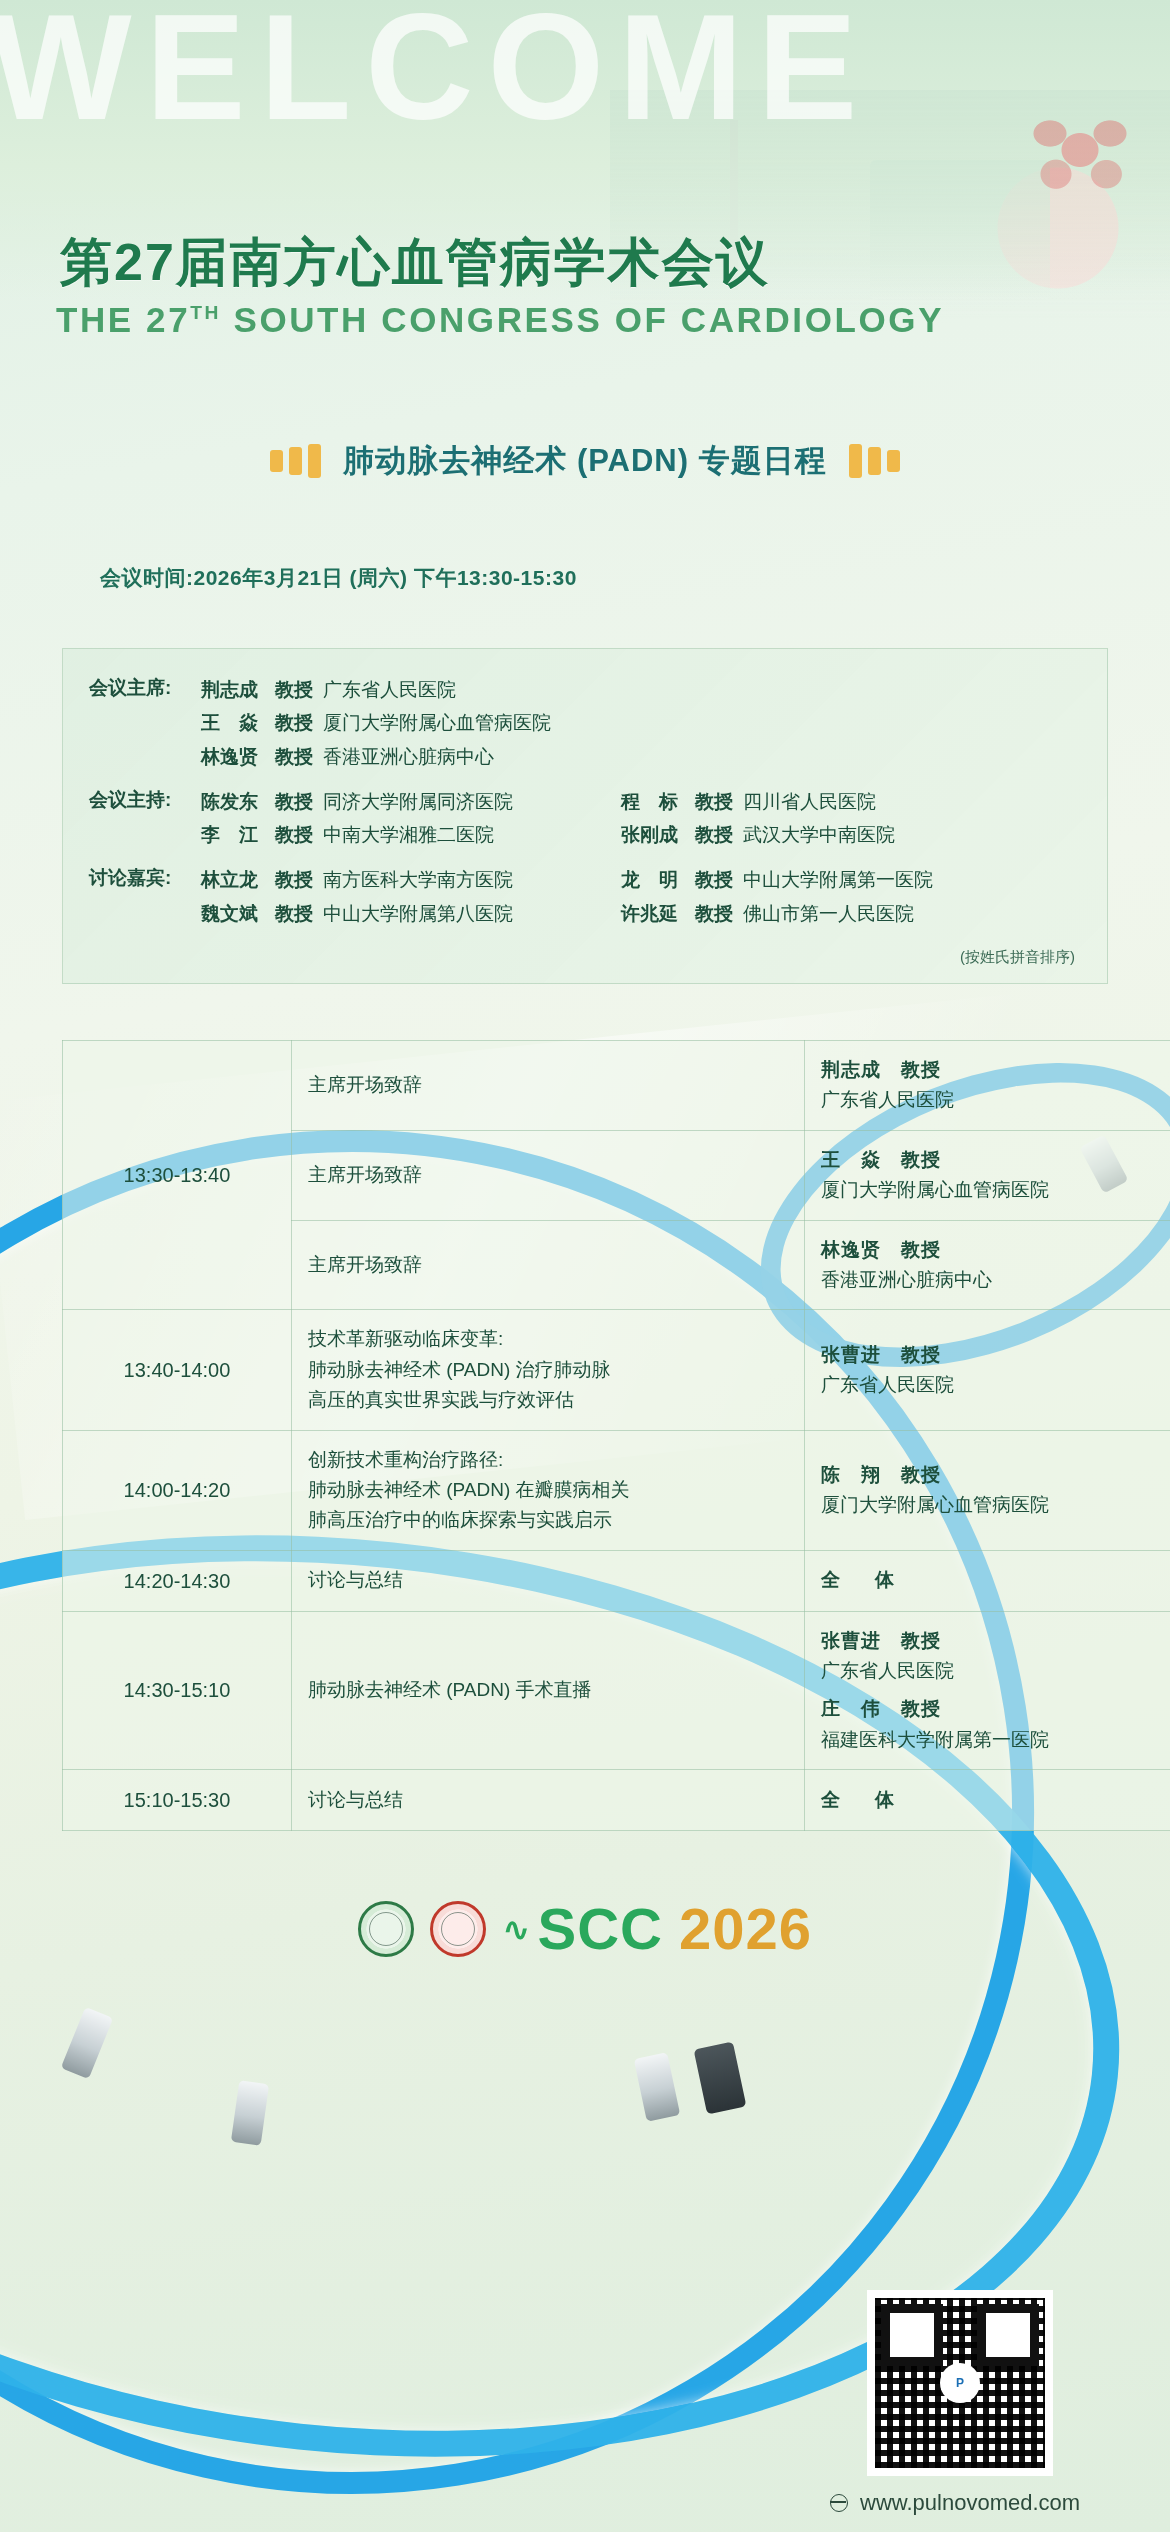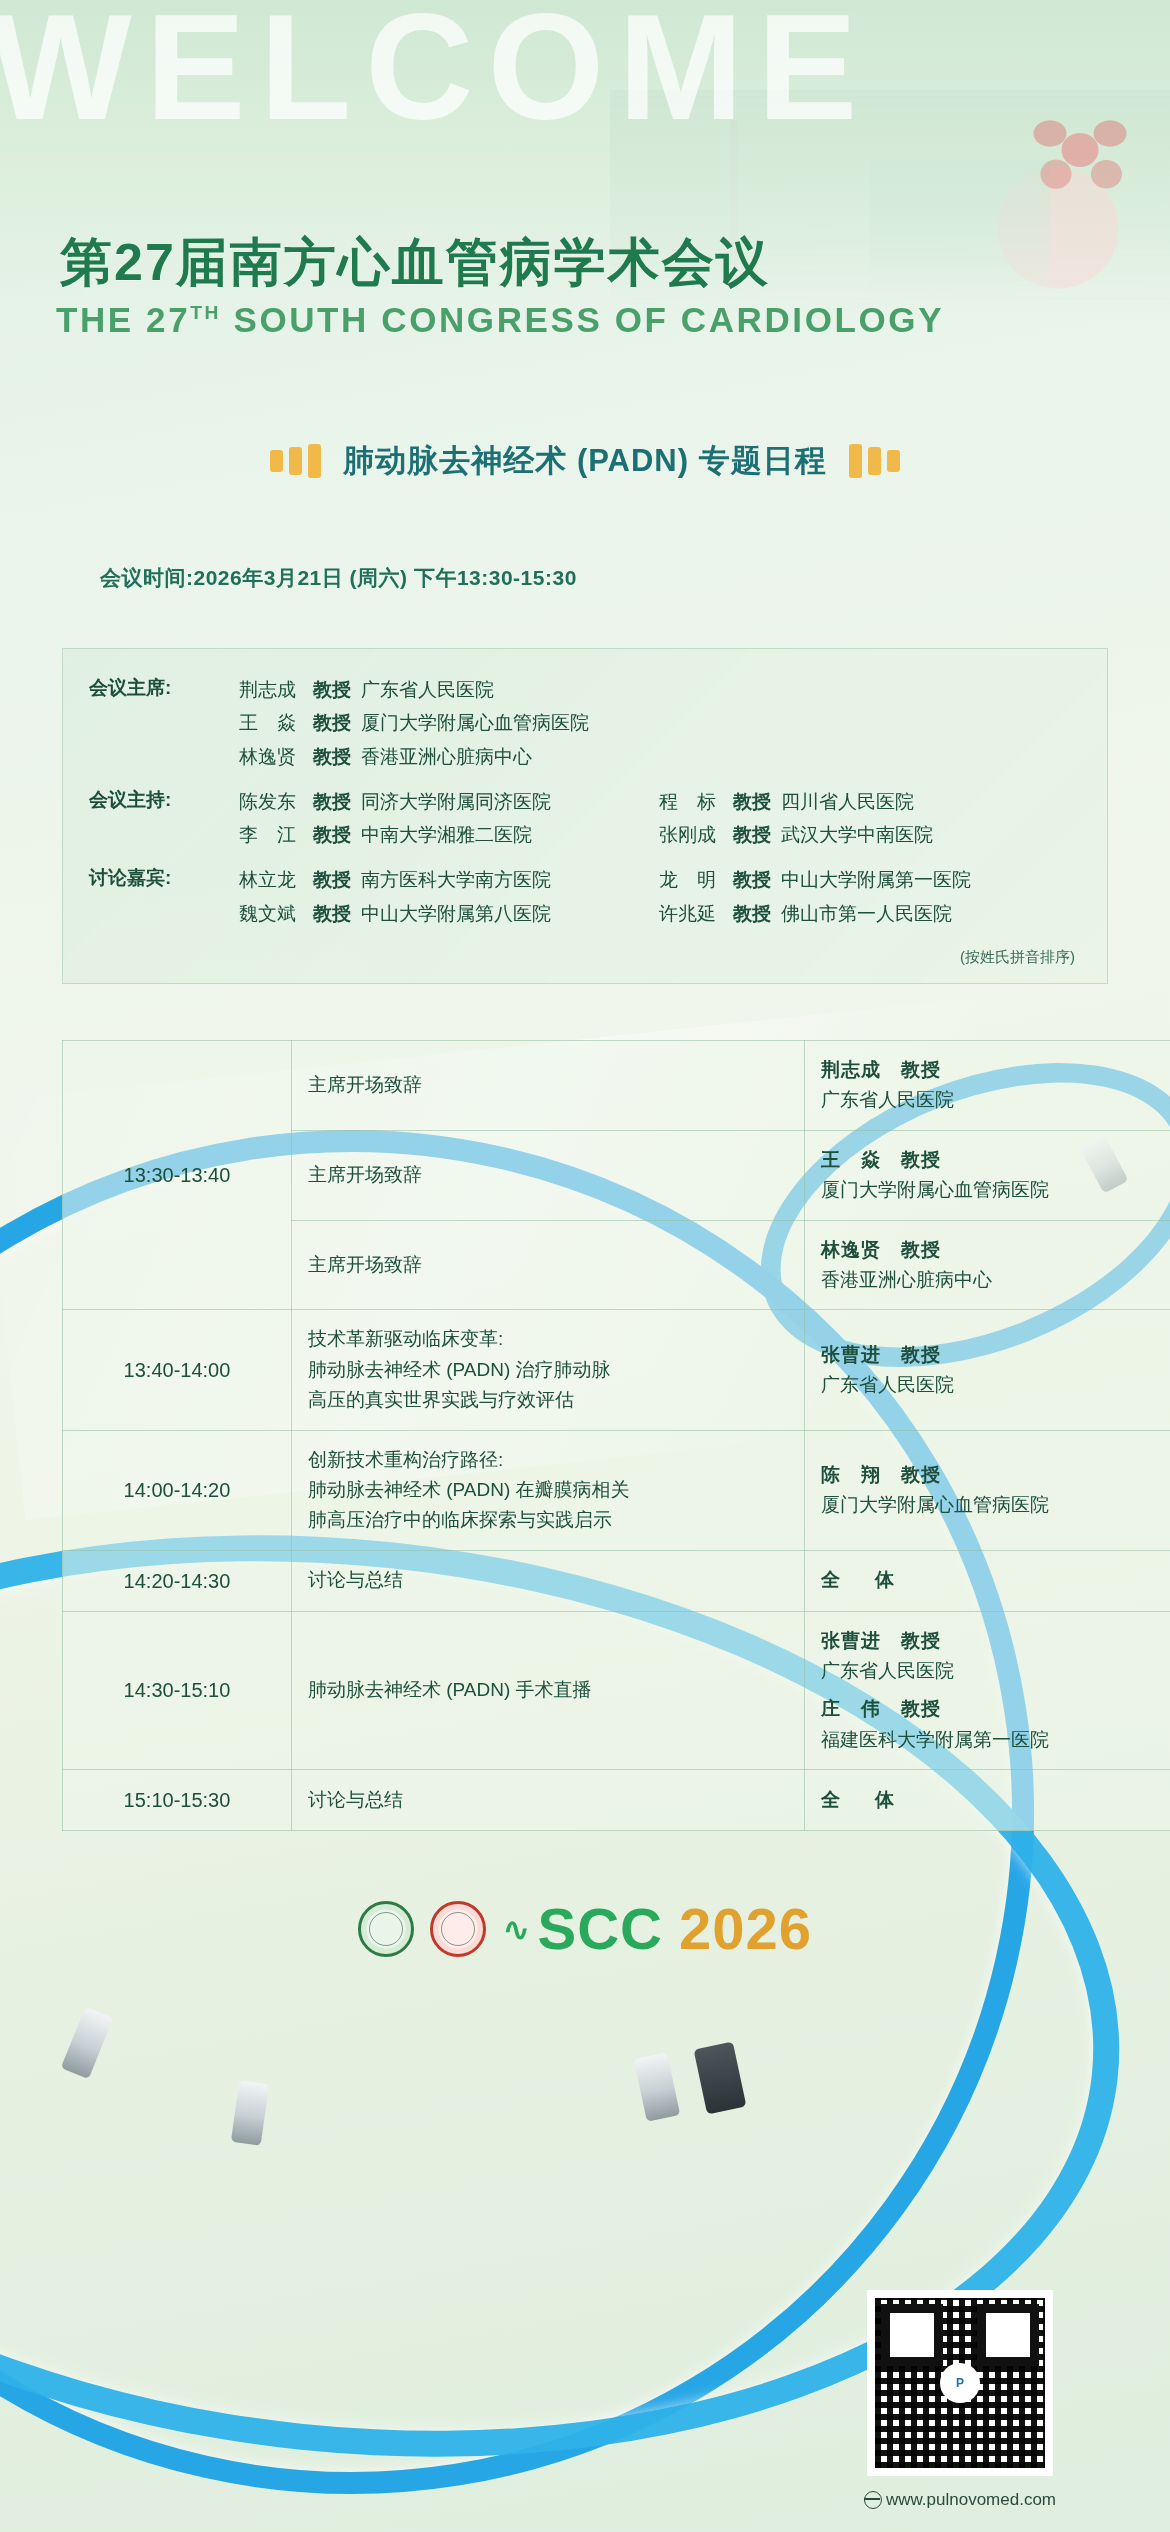--- a/index.html
+++ b/index.html
@@ -111,21 +111,21 @@
     background:linear-gradient(135deg,rgba(224,240,226,.92),rgba(233,244,231,.88));
     border:1px solid rgba(150,190,160,.45);
     padding:24px 26px 16px 26px;box-sizing:border-box;
   }
   .chair-block{display:flex;margin-bottom:12px;}
   .chair-label{width:112px;flex:none;font-size:19px;font-weight:700;color:#1d4f3c;padding-top:2px;}
   .chair-body{flex:1;}
   .chair-line{font-size:19px;line-height:1.75;color:#1d4f3c;display:flex;}
   .col-a{width:420px;}
   .col-b{width:auto;}
-  .nm{font-weight:400;display:inline-block;min-width:70px;margin-left:38px;}
+  .nm{font-weight:700;display:inline-block;min-width:70px;}
   .ttl{font-weight:700;margin:0 10px 0 4px;}
   .org{font-weight:400;}
   .note{text-align:right;font-size:15px;color:#3b6a55;padding:6px 6px 0 0;}
 
   
   .agenda{
     position:absolute;left:62px;top:1040px;width:1046px;
     border-collapse:collapse;table-layout:fixed;
     background:rgba(236,245,234,.55);
   }
@@ -158,21 +158,21 @@
   .qr{width:170px;height:170px;margin:0 auto;background:
       repeating-linear-gradient(90deg,#111 0 6px,#fff 6px 12px),
       repeating-linear-gradient(0deg,#111 0 6px,#fff 6px 12px);
     background-blend-mode:multiply;border:8px solid #fff;box-sizing:content-box;position:relative;}
   .qr:before,.qr:after{content:"";position:absolute;width:44px;height:44px;border:9px solid #111;background:#fff;}
   .qr:before{left:6px;top:6px;}
   .qr:after{right:6px;top:6px;}
   .qr-logo{position:absolute;left:50%;top:50%;transform:translate(-50%,-50%);
     width:40px;height:40px;background:#fff;border-radius:50%;
     display:flex;align-items:center;justify-content:center;font-size:12px;color:#1b6fb5;font-weight:700;}
-  .site{margin-top:14px;font-size:17px;color:#2c4a3c;display:flex;align-items:center;justify-content:center;gap:4px;}
+  .site{margin-top:14px;font-size:22px;color:#2c4a3c;display:flex;align-items:center;gap:12px;}
   .globe{width:16px;height:16px;border-radius:50%;border:1.6px solid #2c4a3c;display:inline-block;position:relative;}
   .globe:before{content:"";position:absolute;left:-1px;top:6px;width:16px;height:1.6px;background:#2c4a3c;}
 </style>
 </head>
 <body>
 
 <div class="bg-layer">
   <div class="top-green"></div>
   <div class="city"></div>
   <div class="flower"></div>

